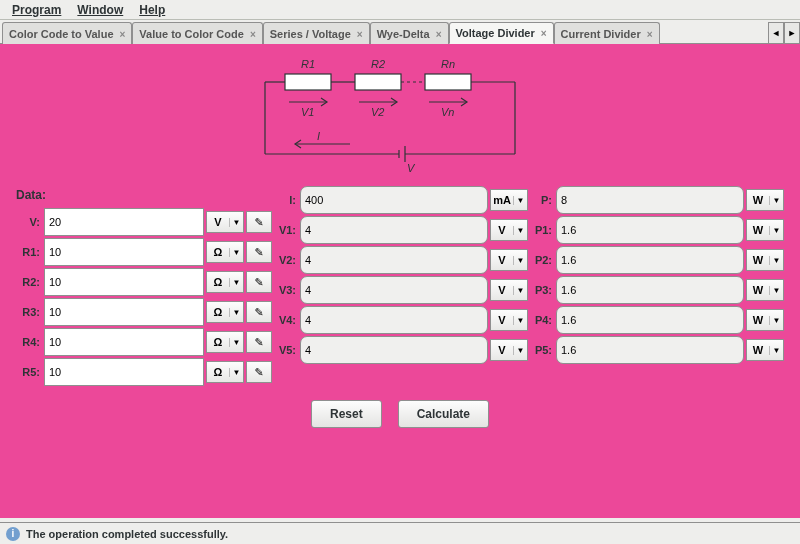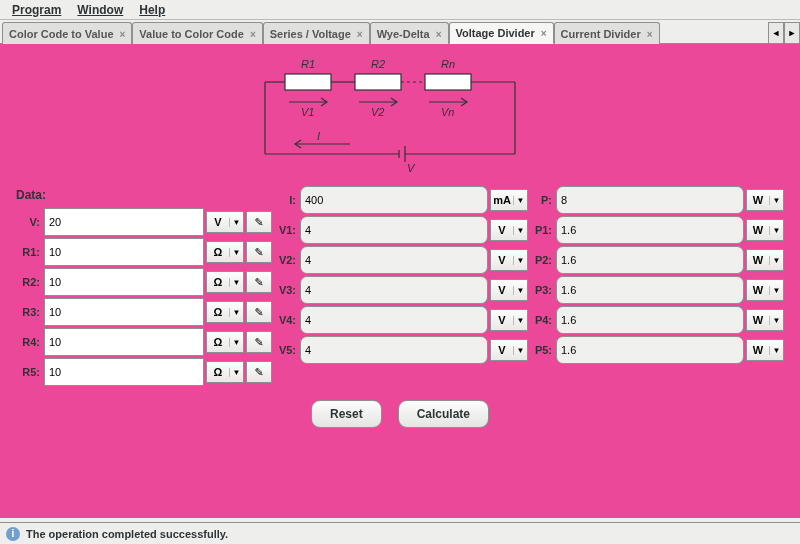--- a/index.html
+++ b/index.html
@@ -20,21 +20,21 @@
   .col h4 { font-size: 12px; font-weight: bold; margin-bottom: 8px; color: #2e3436; }
   .row { display: flex; align-items: center; height: 24px; margin-bottom: 6px; }
   .row .lbl { width: 28px; text-align: right; padding-right: 4px; font-weight: bold; color: #2e3436; }
   .row .inp { flex: 1; height: 28px; border: 1px solid #8f8f8f; background: #fff; text-align: left; padding: 0 4px; font-size: 11px; }
   .row .inp.ro { background: #f0f0ee; border-radius: 7px; }
   .unitsel { display: flex; align-items: center; height: 22px; border: 1px solid #8f8f8f; background: linear-gradient(#fdfdfd,#e8e8e6); margin-left: 2px; }
   .unitsel .ut { width: 22px; text-align: center; font-weight: bold; }
   .unitsel .ar { width: 14px; text-align: center; font-size: 8px; border-left: 1px solid #bbb; }
   .iconbtn { width: 26px; height: 22px; border: 1px solid #8f8f8f; background: linear-gradient(#fdfdfd,#e8e8e6); margin-left: 2px; display: flex; align-items: center; justify-content: center; }
   .buttons { display: flex; justify-content: center; gap: 16px; margin-top: 10px; }
-  .btn { padding: 6px 18px; border: 1px solid #8f8f8f; background: linear-gradient(#fdfdfd,#e4e4e2); border-radius: 9px; font-weight: bold; font-size: 12px; color: #2e3436; }
+  .btn { padding: 6px 18px; border: 1px solid #8f8f8f; background: linear-gradient(#fdfdfd,#e4e4e2); border-radius: 3px; font-weight: bold; font-size: 12px; color: #2e3436; }
   .statusbar { position: absolute; bottom: 0; left: 0; right: 0; height: 22px; border-top: 1px solid #8f8f8f; background: #eeeeec; display: flex; align-items: center; padding: 0 6px; font-weight: bold; color: #2e3436; font-size: 12px; }
   .statusbar .info-ico { width: 14px; height: 14px; border-radius: 50%; background: #729fcf; color: #fff; font-size: 10px; font-weight: bold; text-align: center; line-height: 14px; margin-right: 6px; }
   svg { display: block; }
 </style>
 </head>
 <body>
 
 <div class="menubar">
   <span>Program</span>
   <span>Window</span>

